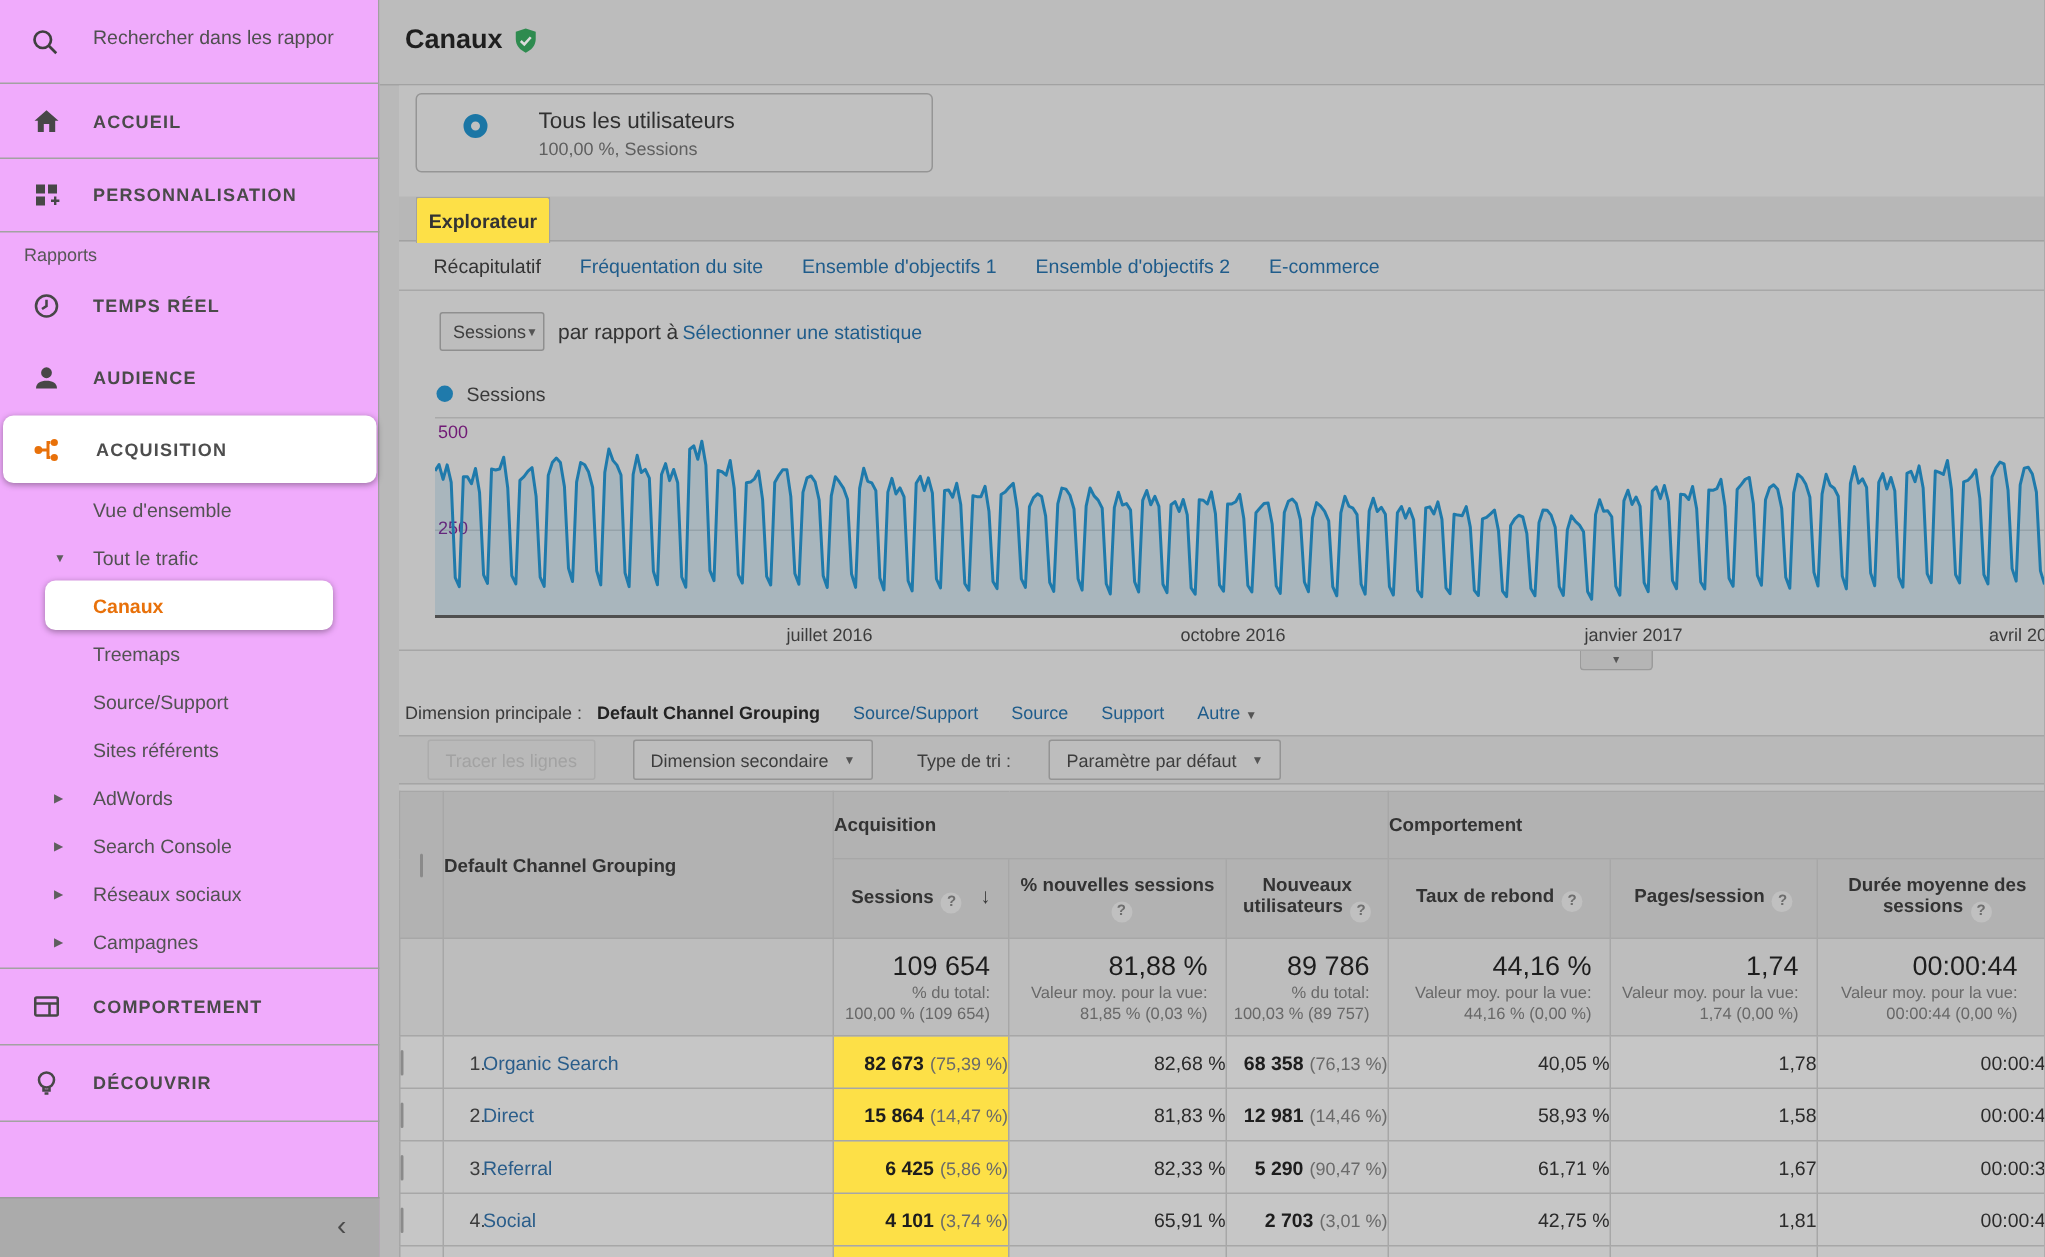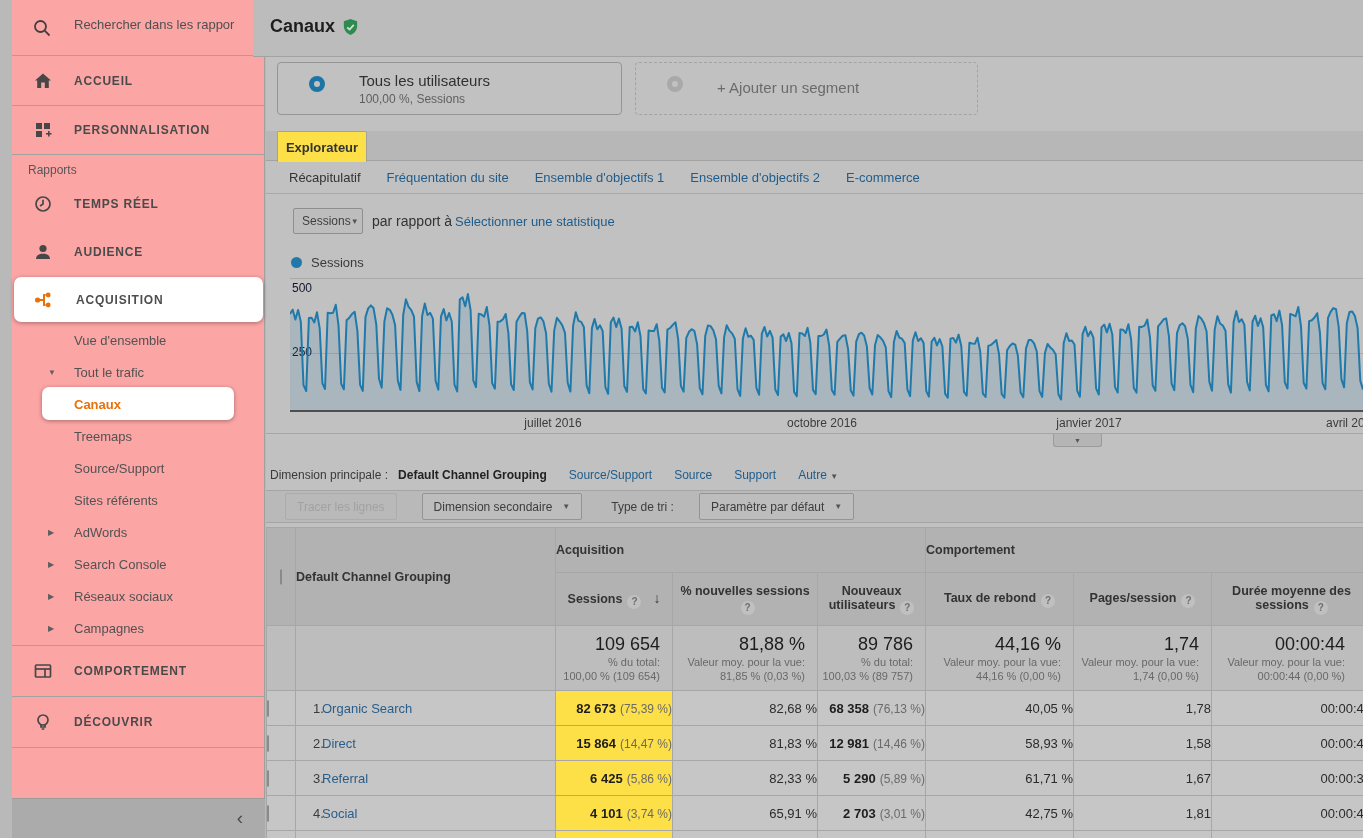--- a/index.html
+++ b/index.html
@@ -1,20 +1,20 @@
 <!DOCTYPE html>
 <html><head>
 <meta charset="utf-8">
 <style>
   * { box-sizing: border-box; }
   body { margin:0; font-family:"Liberation Sans", sans-serif; background:#8a8a8a; }
   .stage { position:relative; width:1363px; height:838px; overflow:hidden; background:#b9b9b9; }
 
   
-  .sidebar { position:absolute; left:12px; top:0; width:253px; height:838px; background:#fca5a5; border-right:1px solid #a0a0a0; }
+  .sidebar { position:absolute; left:0; top:0; width:253px; height:838px; background:#f0abfc; border-right:1px solid #a0a0a0; }
   .s-row { position:absolute; left:0; width:253px; cursor:pointer; }
   .s-icon { position:absolute; left:21px; top:50%; transform:translateY(-50%); width:20px; height:20px; color:#474747; }
   .s-label { position:absolute; left:62px; top:50%; transform:translateY(-50%); font-size:12px; font-weight:700; letter-spacing:.8px; color:#4a4a4a; white-space:nowrap; }
   .s-sub { position:absolute; left:0; width:253px; height:32px; cursor:pointer; }
   .s-sub .s-sublabel { position:absolute; left:62px; top:50%; transform:translateY(-50%); font-size:13px; color:#525252; white-space:nowrap; }
   .s-arrow { position:absolute; left:36px; top:50%; transform:translateY(-50%); font-size:8px; color:#5e5e5e; }
   .s-div { position:absolute; left:0; width:253px; height:1px; background:#a2a2a2; }
   .s-section-label { position:absolute; left:16px; font-size:12px; color:#565656; }
   .search-input { position:absolute; left:60px; top:16px; width:186px; border:none; background:transparent; font-size:13px; color:#4f4f4f; outline:none; font-family:"Liberation Sans",sans-serif; }
   .search-input::placeholder { color:#4f4f4f; opacity:1; }
@@ -52,21 +52,21 @@
   .metric-btn { position:absolute; left:293px; top:208px; width:70px; height:26px; background:#bdbdbd; border:1px solid #8f8f8f; border-radius:2px; display:flex; align-items:center; justify-content:space-between; padding:0 8px; font-size:12px; color:#3f3f3f; cursor:pointer; }
   .vs-label { position:absolute; left:372px; top:213px; font-size:14px; color:#333; }
   .select-metric { position:absolute; left:455px; top:214px; font-size:13px; color:#1f5c8b; cursor:pointer; }
   .caret { font-size:8px; color:#555; }
 
   
   .legend { position:absolute; left:291px; top:255px; display:flex; align-items:center; gap:9px; }
   .legend-dot { width:11px; height:11px; border-radius:50%; background:#1f7aab; }
   .legend-label { font-size:13px; color:#3a3a3a; }
   .gridline { position:absolute; left:290px; width:1073px; height:1px; background:#a9a9a9; }
-  .ytick { position:absolute; left:292px; font-size:12px; color:#0f172a; }
+  .ytick { position:absolute; left:292px; font-size:12px; color:#701a75; }
   .chart-svg { position:absolute; left:290px; top:274px; width:1073px; height:137px; }
   .x-axis { position:absolute; left:290px; top:410px; width:1073px; height:2px; background:#4f4f4f; }
   .xtick { position:absolute; top:416px; width:130px; text-align:center; font-size:12px; color:#3c3c3c; white-space:nowrap; }
   .chart-bottom-div { position:absolute; left:266px; top:433px; width:1097px; height:1px; background:#a6a6a6; }
   .timeline-handle { position:absolute; left:1053px; top:434px; width:49px; height:13px; background:#b5b5b5; border:1px solid #9b9b9b; border-top:none; border-radius:0 0 3px 3px; display:flex; align-items:center; justify-content:center; font-size:7px; color:#555; cursor:pointer; }
 
   
   .dim-bar { position:absolute; left:270px; top:458px; height:24px; display:flex; align-items:flex-end; }
   .dim-label { font-size:12px; color:#3a3a3a; }
   .dim-active { font-size:12px; font-weight:700; color:#222; margin-left:10px; cursor:default; position:relative; }
@@ -259,24 +259,20 @@
     </span>
   </div>
 
   <div class="card"></div>
 
   <div class="chip chip-users">
     <span class="donut"></span>
     <span class="chip-title">Tous les utilisateurs</span>
     <span class="chip-sub">100,00 %, Sessions</span>
   </div>
-  <div class="chip chip-add">
-    <span class="donut gray"></span>
-    <span class="chip-add-label">+ Ajouter un segment</span>
-  </div>
 
   <div class="tab-strip"></div>
   <div class="tab-active">Explorateur</div>
   <div class="subtabs">
     <span class="subtab active">Récapitulatif</span>
     <span class="subtab">Fréquentation du site</span>
     <span class="subtab">Ensemble d'objectifs 1</span>
     <span class="subtab">Ensemble d'objectifs 2</span>
     <span class="subtab">E-commerce</span>
   </div>
@@ -428,21 +424,21 @@
         <tr class="data-row">
           <td><span class="cbx"></span></td>
           <td>
               <span class="ch-cell">
                 <span class="ch-index">3.</span>
                 <span class="ch-link">Referral</span>
               </span>
             </td>
           <td class="cell-num sorted"><span class="val-b">6 425</span><span class="val-pct">(5,86 %)</span></td>
           <td class="cell-num">82,33 %</td>
-          <td class="cell-num"><span class="val-b">5 290</span><span class="val-pct">(5,89 %)</span></td>
+          <td class="cell-num"><span class="val-b">5 290</span><span class="val-pct">(90,47 %)</span></td>
           <td class="cell-num">61,71 %</td>
           <td class="cell-num">1,67</td>
           <td class="cell-dur">00:00:32</td>
         </tr>
         <tr class="data-row">
           <td><span class="cbx"></span></td>
           <td>
               <span class="ch-cell">
                 <span class="ch-index">4.</span>
                 <span class="ch-link">Social</span>

